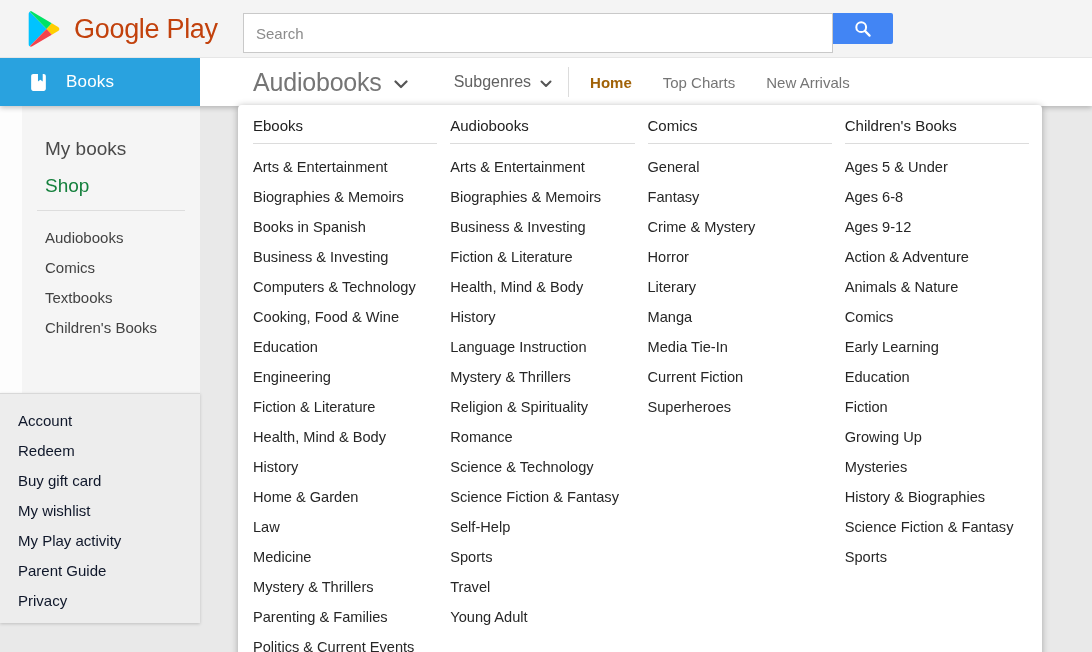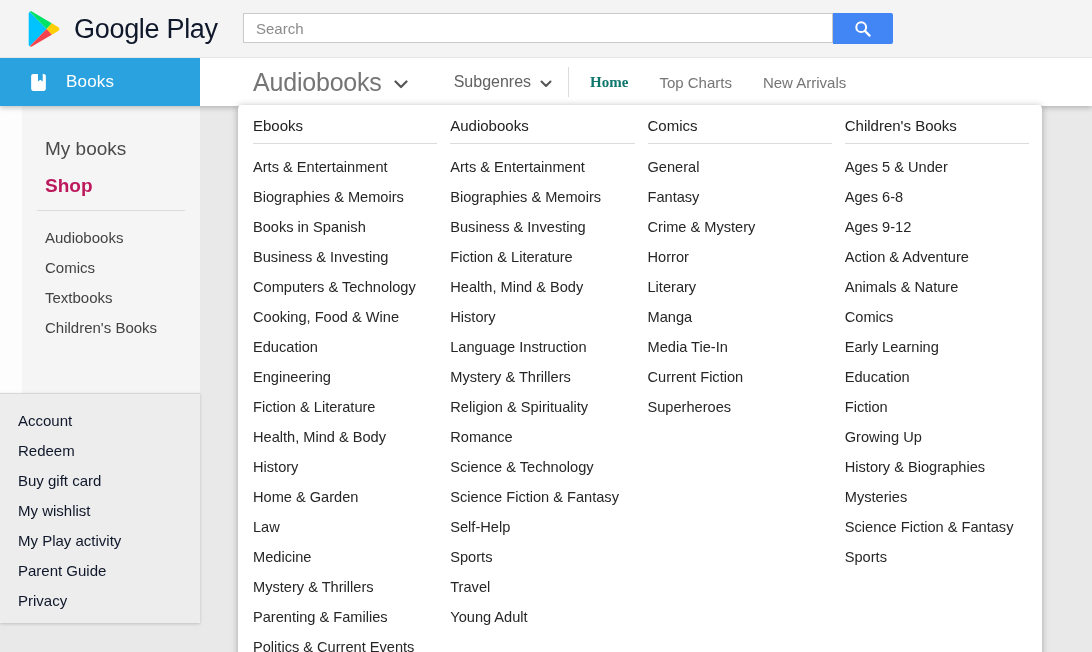--- a/index.html
+++ b/index.html
@@ -6,22 +6,22 @@
   html,body { width:1092px; height:652px; }
   body { font-family:"Liberation Sans", sans-serif; }
   #stage { position:relative; width:1092px; height:652px; overflow:hidden; background:#e9e9e9; }
 
   
   .header { position:absolute; left:0; top:0; width:1092px; height:106px; z-index:10;
             box-shadow:0 2px 5px rgba(0,0,0,.22); }
   .topbar { position:absolute; left:0; top:0; width:1092px; height:58px; background:#f4f4f4;
             border-bottom:1px solid #e6e6e6; }
   .logo { position:absolute; left:28px; top:0; height:58px; display:flex; align-items:center; cursor:pointer; }
-  .logo-text { margin-left:13px; font-size:27px; color:#0f172a; letter-spacing:-0.3px; }
-  .search-input { position:absolute; left:243px; top:13px; width:590px; height:30px;
+  .logo-text { margin-left:13px; font-size:27px; color:#c2410c; letter-spacing:-0.3px; }
+  .search-input { position:absolute; left:243px; top:13px; width:590px; height:40px;
             border:1px solid #c9c9c9; background:#fff; padding:0 12px; font-size:15px; color:#333;
             font-family:"Liberation Sans", sans-serif; outline:none; }
   .search-input::placeholder { color:#8b8b8b; opacity:1; }
   .search-btn { position:absolute; left:833px; top:13px; width:60px; height:31px; background:#4285f4;
             border:none; border-radius:0 2px 2px 0; display:flex; align-items:center; justify-content:center;
             cursor:pointer; }
 
   .books-header { position:absolute; left:0; top:58px; width:200px; height:48px; background:#29a2df;
             display:flex; align-items:center; cursor:pointer; }
   .books-header .bk-icon { margin-left:29px; display:flex; }
@@ -31,31 +31,31 @@
             display:flex; align-items:center; }
   .nav-section { margin-left:53px; display:flex; align-items:center; cursor:pointer; }
   .nav-section .t { font-size:25px; color:#757575; letter-spacing:-0.2px; }
   .nav-section .chev { margin-left:12px; margin-top:4px; }
   .nav-subgenres { margin-left:46px; display:flex; align-items:center; cursor:pointer;justify-content:flex-end; }
   .nav-subgenres .t { font-size:16px; color:#616161; }
   .nav-subgenres .chev { margin-left:9px; margin-top:3px; }
   .nav-divider { width:1px; height:30px; background:#dcdcdc; margin-left:16px; }
   .nav-tabs { display:flex; align-items:center; margin-left:21px; }
   .nav-tabs .tab { font-size:15px; color:#757575; margin-right:31px; cursor:pointer; }
-  .nav-tabs .tab.active { color:#0f766e; font-weight:bold;font-family:Liberation Serif, serif; }
+  .nav-tabs .tab.active { color:#a16207; font-weight:bold; }
 
   
   .left-rail { position:absolute; left:0; top:106px; width:22px; height:287px; background:#fdfdfd; z-index:1; }
   .collapse-chev { position:absolute; left:3px; top:244px; cursor:pointer; }
 
   .sidebar-panel { position:absolute; left:22px; top:106px; width:178px; height:287px; background:#f5f5f5; z-index:1;
             padding-top:24px; }
   .sb-primary { padding-left:23px; }
   .sb-primary .sb-big { height:37px; line-height:37px; font-size:19px; color:#4a4a4a; cursor:pointer; }
-  .sb-primary .sb-big.active { color:#be185d;font-weight:bold; }
+  .sb-primary .sb-big.active { color:#15803d; }
   .sb-divider { height:1px; background:#ddd; margin:6px 15px 0 15px; }
   .sb-cats { padding:12px 0 0 23px; }
   .sb-cats .list-item { height:30px; line-height:30px; font-size:15px; color:#424242; cursor:pointer; white-space:nowrap; }
 
   .account-panel { position:absolute; left:0; top:393px; width:200px; height:230px; background:#ededed; z-index:1;
             border-top:1px solid #d8d8d8; box-shadow:0 1px 3px rgba(0,0,0,.18); padding:12px 0 0 18px; }
   .account-panel .list-item { height:30px; line-height:30px; font-size:15px; color:#0f172a; cursor:pointer; white-space:nowrap; }
 
   
   .mega-menu { position:absolute; left:238px; top:105px; width:804px; height:560px; background:#fff; z-index:20;
@@ -215,21 +215,21 @@
           <div class="list-item">Ages 5 &amp; Under</div>
           <div class="list-item">Ages 6-8</div>
           <div class="list-item">Ages 9-12</div>
           <div class="list-item">Action &amp; Adventure</div>
           <div class="list-item">Animals &amp; Nature</div>
           <div class="list-item">Comics</div>
           <div class="list-item">Early Learning</div>
           <div class="list-item">Education</div>
           <div class="list-item">Fiction</div>
           <div class="list-item">Growing Up</div>
+          <div class="list-item">Mysteries</div>
           <div class="list-item">History &amp; Biographies</div>
-          <div class="list-item">Mysteries</div>
           <div class="list-item">Science Fiction &amp; Fantasy</div>
           <div class="list-item">Sports</div>
         </div>
     </div>
   </div>
 
 </div>
 
 </body></html>

